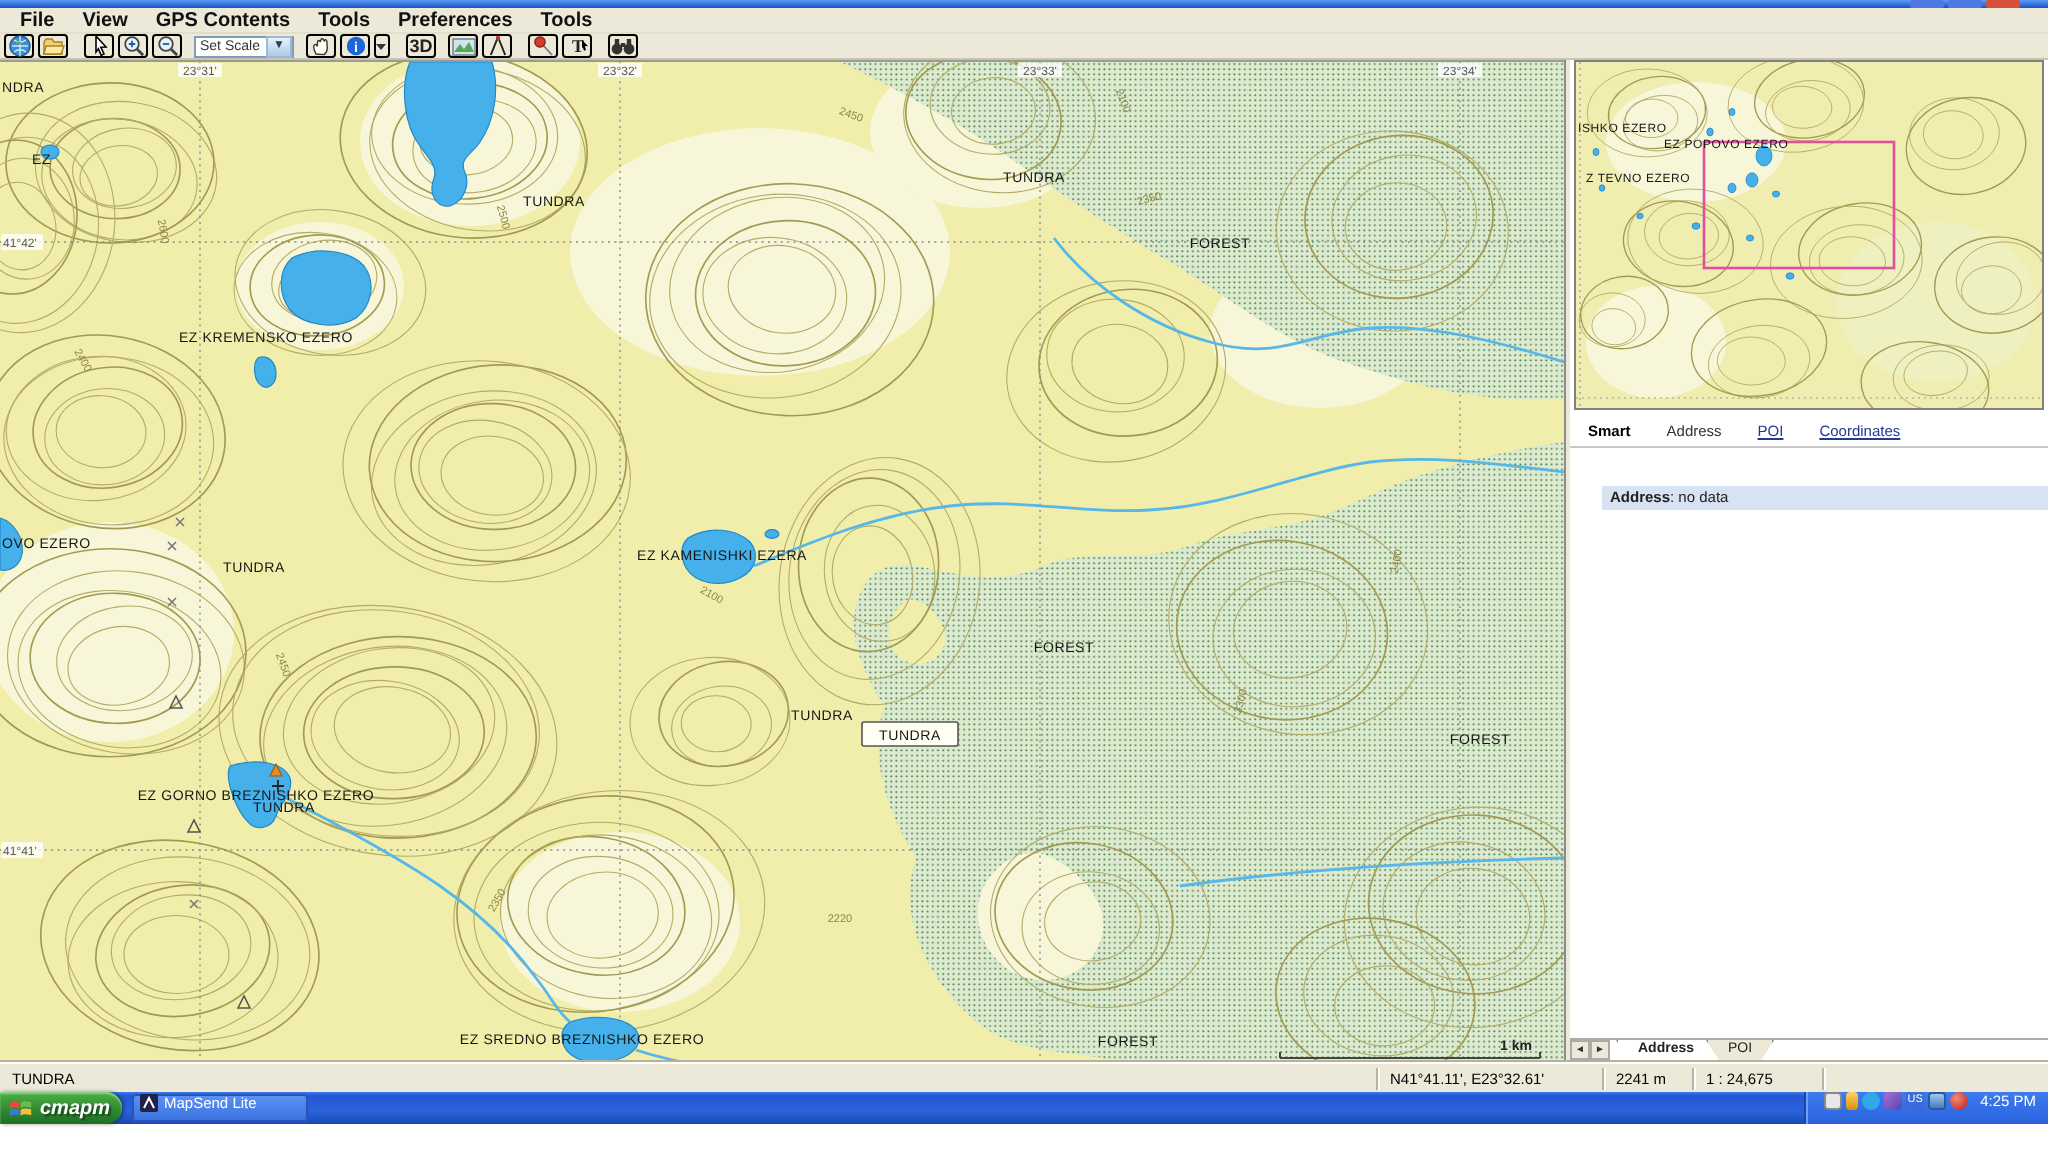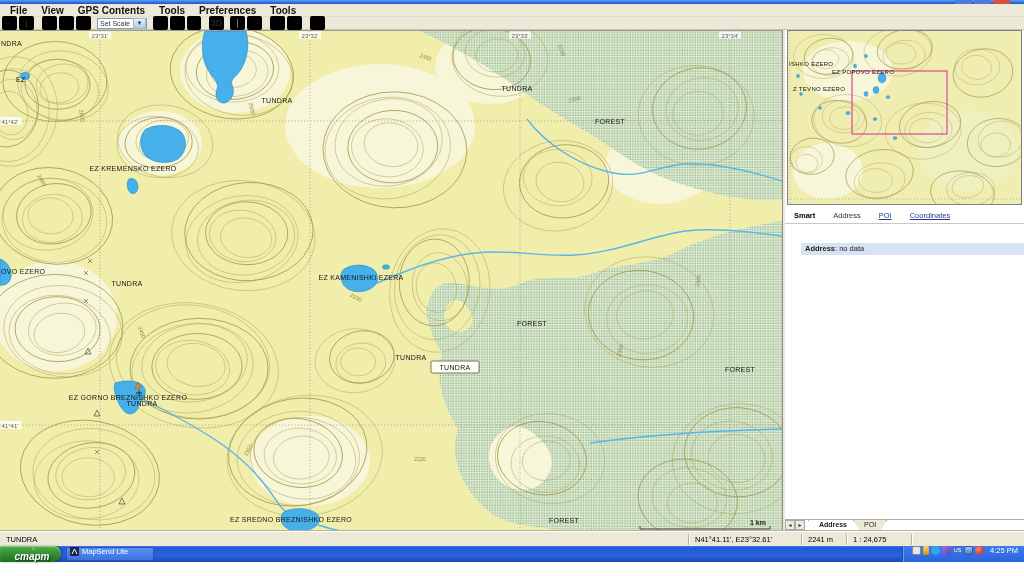--- a/index.html
+++ b/index.html
@@ -10,21 +10,21 @@
     background:linear-gradient(#5a9ef5,#1c50c8);}
   .winbtn{position:absolute;top:0;height:4px;width:17px;border-radius:1px;}
   .menubar{position:absolute;left:0;top:4px;width:1024px;height:13px;background:#ece9d8;
     display:flex;align-items:center;padding-left:3px;box-sizing:border-box;
     border-bottom:1px solid #e2dfc8;}
   .menu-item{font-size:10px;font-weight:bold;color:#111;padding:0 7px;line-height:13px;}
   .toolbar{position:absolute;left:0;top:17px;width:1024px;height:13px;background:#ece9d8;
     display:flex;align-items:center;gap:2px;padding-left:2px;box-sizing:border-box;
     border-bottom:1px solid #c9c5ad;}
   .tbtn{width:15px;height:12px;display:flex;align-items:center;justify-content:center;
-    border:7px solid #000000;border-radius:2px;box-sizing:border-box;}
+    border:1px solid #000000;border-radius:2px;box-sizing:border-box;}
   .tbtn svg{display:block}
   .tsep{width:4px;height:12px;}
   .combo{width:50px;height:11px;background:#fff;border:1px solid #7f9db9;display:flex;
     align-items:center;box-sizing:border-box;}
   .combo .cval{flex:1;font-size:7px;color:#333;padding-left:2px;white-space:nowrap;overflow:hidden;}
   .combo .carr{width:11px;height:9px;background:linear-gradient(#e6f0fb,#aecbe8);
     border:1px solid #9db9d6;font-size:6px;line-height:8px;text-align:center;color:#245;}
   .threed{font-size:9px;font-weight:bold;color:#222;}
   
   .map-wrap{position:absolute;left:0;top:30px;width:782px;height:501px;background:#f1eeab;
@@ -67,21 +67,21 @@
   .statusbar{position:absolute;left:0;top:531px;width:1024px;height:15px;background:#ece9d8;
     border-top:1px solid #fff;box-shadow:0 -1px 0 #b5b19b;font-size:7.5px;color:#000;
     display:flex;align-items:center;box-sizing:border-box;}
   .scell{height:11px;line-height:11px;padding:0 6px;white-space:nowrap;}
   .sdiv{width:1px;height:11px;background:#b8b4a0;box-shadow:1px 0 0 #fff;}
   
   .taskbar{position:absolute;left:0;top:546px;width:1024px;height:16px;
     background:linear-gradient(#3d7bf0 0%,#2458d2 12%,#2a63dd 60%,#1b47b4 100%);}
   .startbtn{position:absolute;left:0;top:0;height:16px;width:61px;border-radius:0 8px 8px 0;
     background:linear-gradient(#4fae49 0%,#2f8c31 55%,#1f6e24 100%);display:flex;align-items:center;
-    box-shadow:inset 0 1px 1px #8fd487, 1px 0 2px rgba(0,0,0,.4);flex-direction:column;}
+    box-shadow:inset 0 1px 1px #8fd487, 1px 0 2px rgba(0,0,0,.4);}
   .startbtn .slabel{color:#fff;font-weight:bold;font-style:italic;font-size:10px;margin-left:3px;
     text-shadow:1px 1px 1px rgba(0,0,0,.5);}
   .taskbtn{position:absolute;left:66px;top:1px;height:14px;width:88px;border-radius:2px;
     background:linear-gradient(#5b95f6,#3a6fdd);box-shadow:inset 0 0 0 1px #2a53b8;
     display:flex;gap:3px;padding:0 4px;box-sizing:border-box;}
   .taskbtn .tlabel{color:#fff;font-size:7.5px;white-space:nowrap;}
   .tray{position:absolute;right:0;top:0;height:16px;display:flex;align-items:flex-start;gap:2px;
     background:linear-gradient(#3d7bf0,#2a63dd);padding:0 6px 0 8px;
     border-left:1px solid #6aa0f5;box-shadow:-1px 0 0 #1b47b4;}
   .trayicon{width:9px;height:9px;border-radius:2px;}

